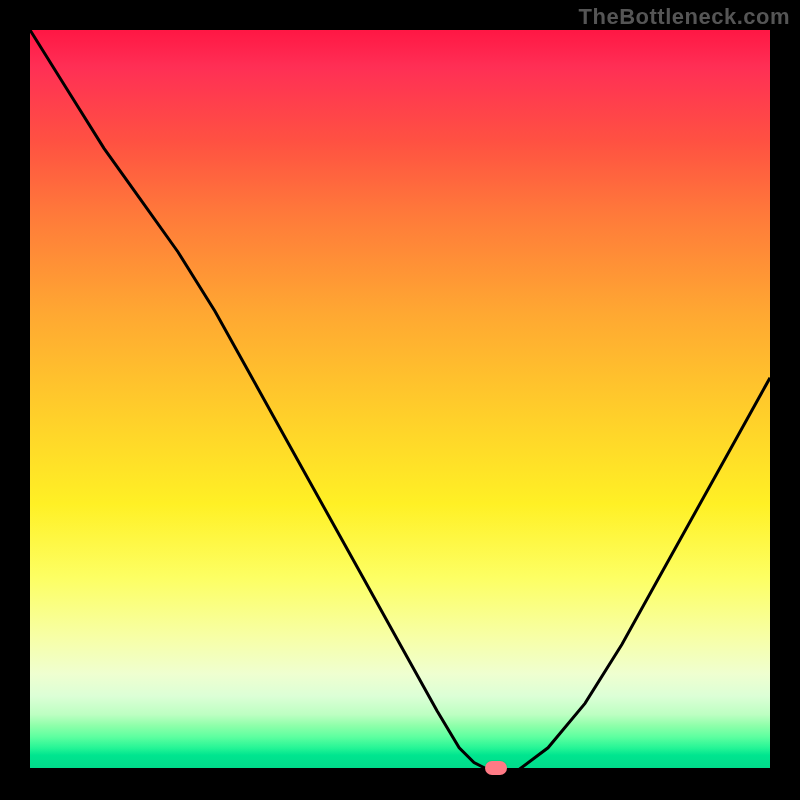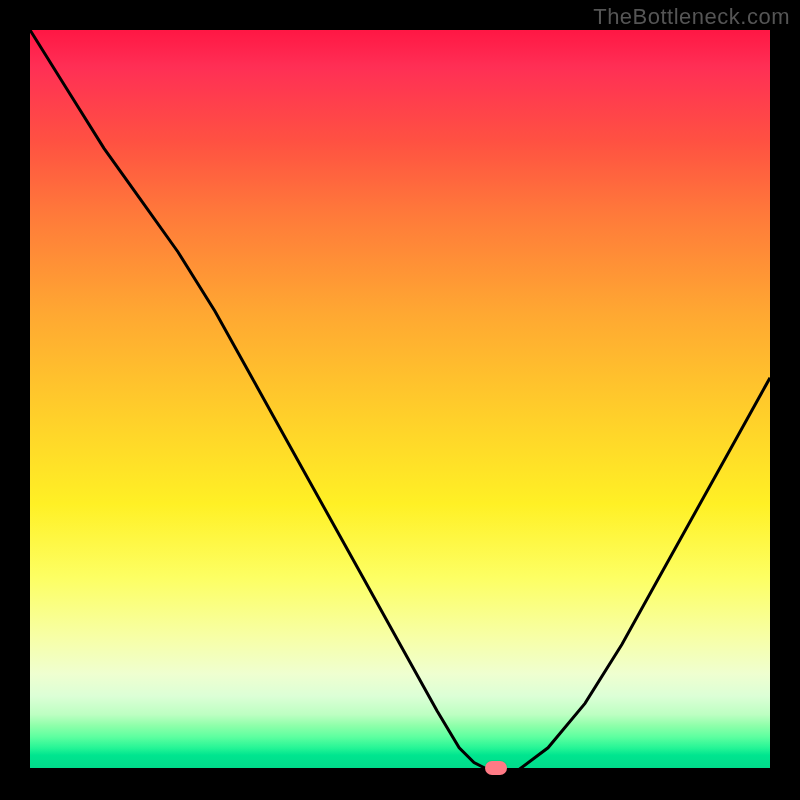--- a/index.html
+++ b/index.html
@@ -16,21 +16,21 @@
     width: 800px;
     height: 800px;
     background: #000;
   }
   .watermark {
     position: absolute;
     top: 4px;
     right: 10px;
     color: #555;
     font-size: 22px;
-    font-weight: 400;
+    font-weight: 700;
     letter-spacing: 0.5px;
     z-index: 10;
   }
   .plot-area {
     position: absolute;
     left: 30px;
     top: 30px;
     width: 740px;
     height: 740px;
   }

